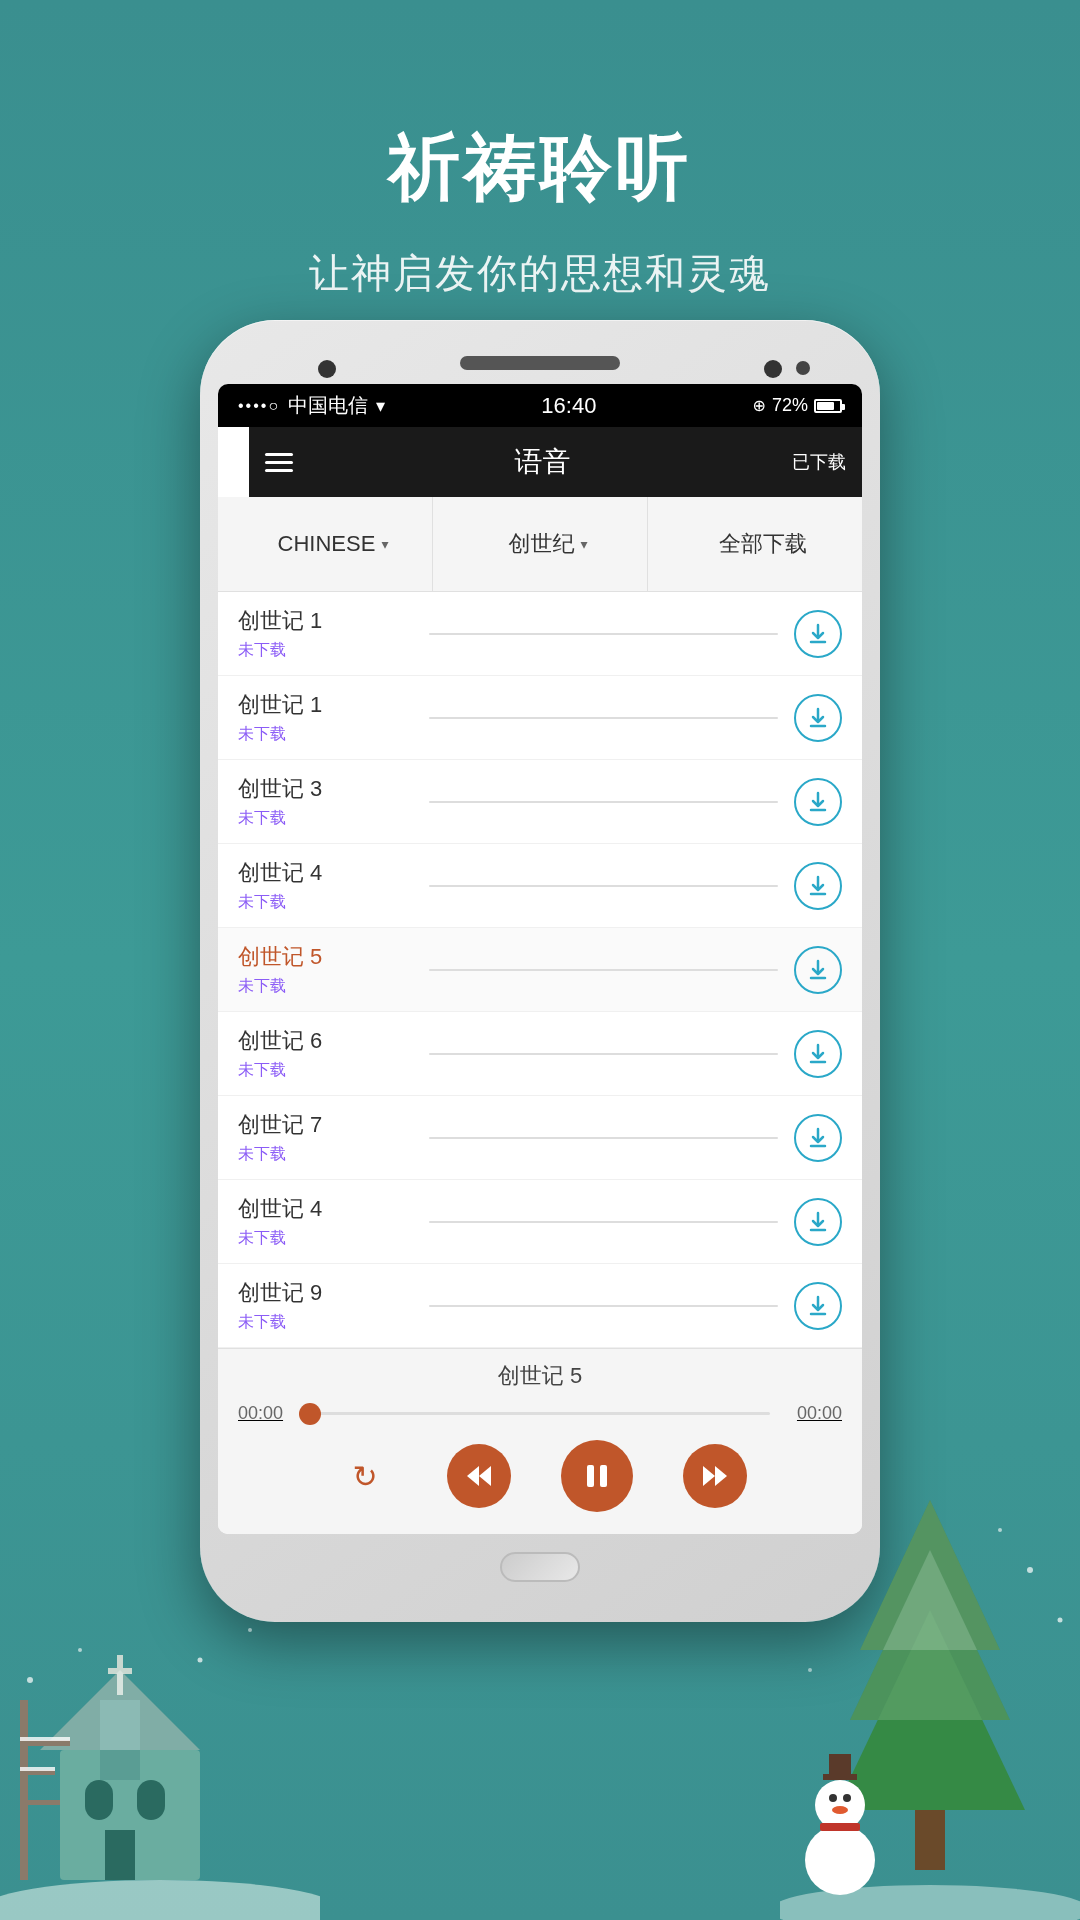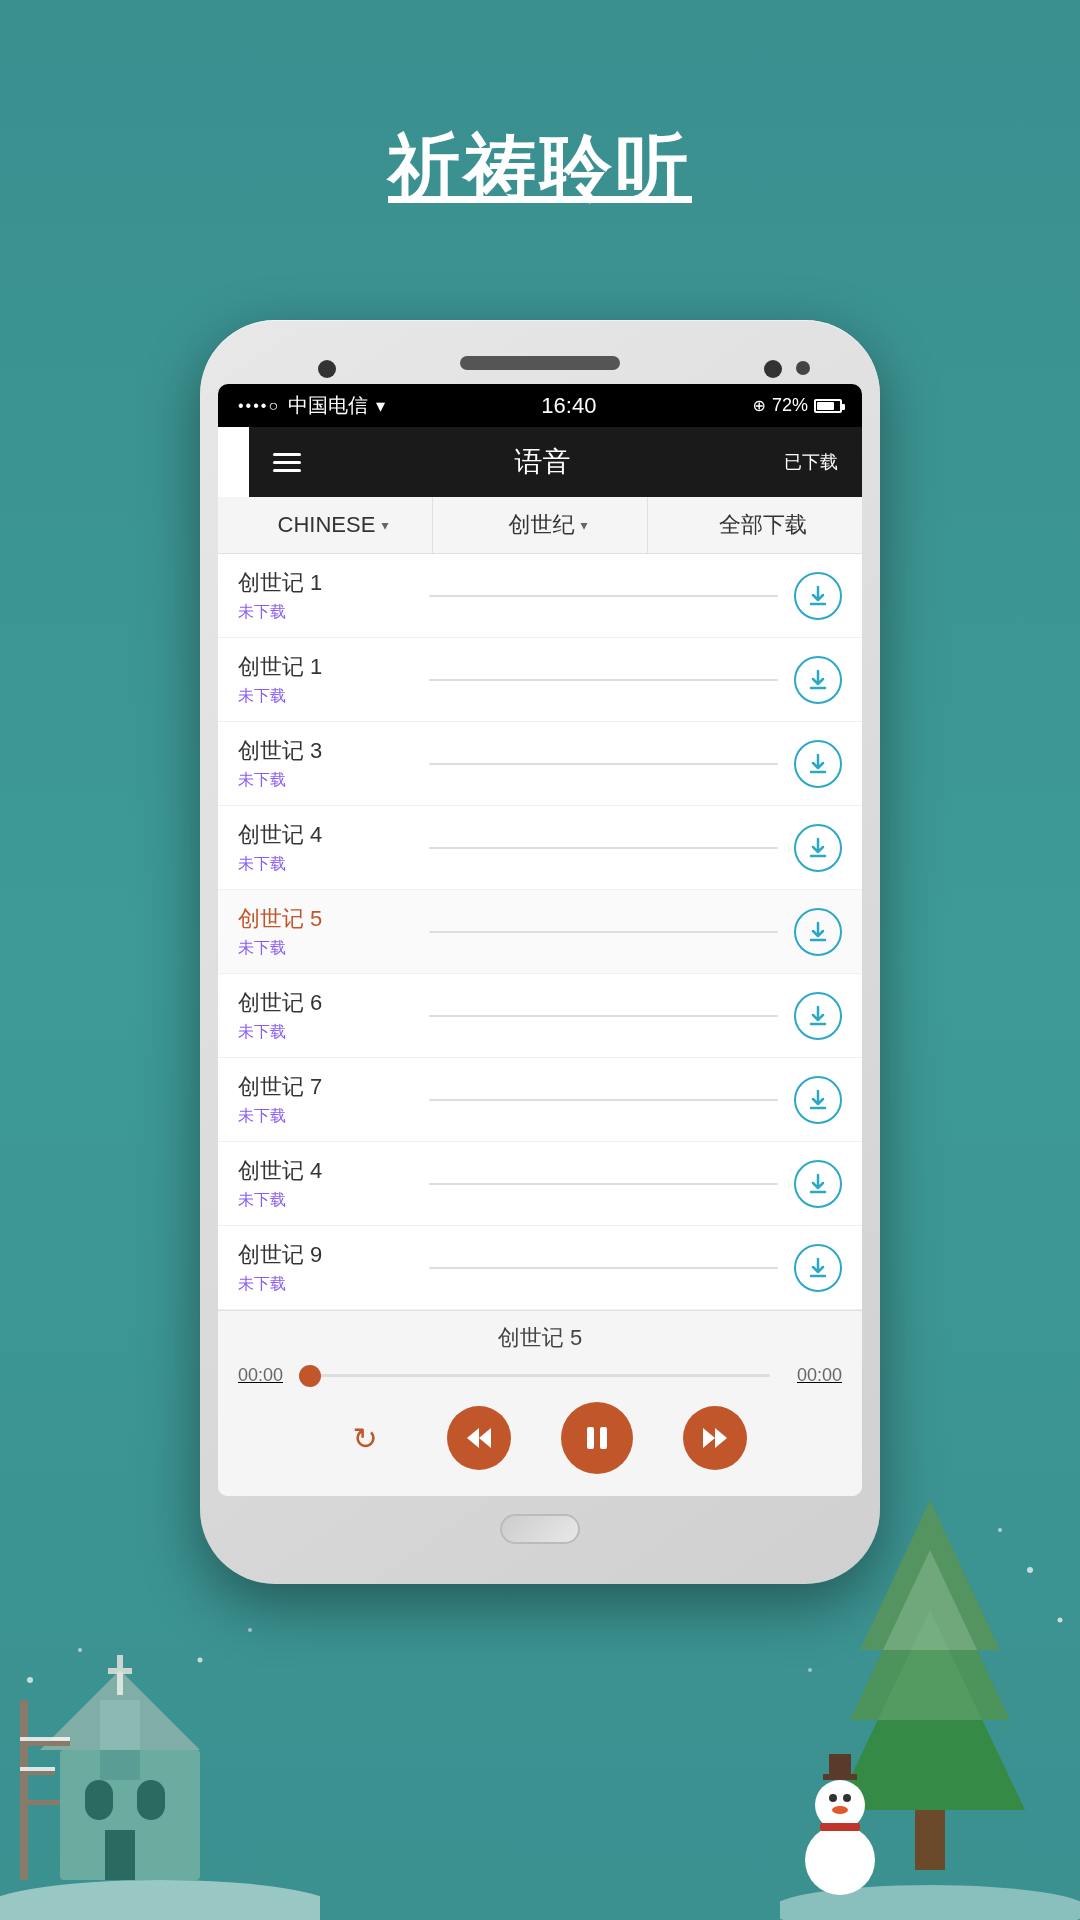--- a/index.html
+++ b/index.html
@@ -26,21 +26,20 @@
       top: 120px;
       width: 100%;
       text-align: center;
       color: white;
     }
     .top-title {
       font-size: 72px;
       font-weight: 600;
       letter-spacing: 4px;
       margin-bottom: 30px;
-      text-decoration: underline;
     }
     .top-subtitle {
       font-size: 40px;
       font-weight: 300;
       letter-spacing: 2px;
       opacity: 0.9;
     }
 
     
     .phone-wrapper {
@@ -153,21 +152,21 @@
       border-radius: 1px;
     }
 
     
     .app-header {
       background: #1a1a1a;
       color: white;
       display: flex;
       justify-content: space-between;
       align-items: center;
-      padding: 16px 24px;
+      padding: 16px 16px;
       font-size: 26px;
       margin-left: 31px;
     }
     .header-menu-icon {
       font-size: 28px;
       display: flex;
       flex-direction: column;
       gap: 5px;
       cursor: pointer;
     }
@@ -181,21 +180,21 @@
     .header-right { font-size: 18px; color: white; }
 
     
     .filter-bar {
       display: flex;
       border-bottom: 1px solid #e0e0e0;
       background: #f5f5f5;
     }
     .filter-item {
       flex: 1;
-      padding: 13px 10px;
+      padding: 32px 10px;
       text-align: center;
       font-size: 22px;
       color: #333;
       display: flex;
       justify-content: center;
       align-items: center;
       gap: 6px;
       border-right: 1px solid #e0e0e0;
       cursor: pointer;
       margin-left: 16px;
@@ -360,20 +359,21 @@
       flex-shrink: 0;
     }
   </style>
 </head>
 <body>
 
 <div class="bg"></div>
 
 <div class="top-text">
   <div class="top-title">祈祷聆听</div>
+  <div class="top-subtitle">让神启发你的思想和灵魂</div>
 </div>
 
 <div class="phone-wrapper">
   <div class="phone-shell">
 
     <div class="phone-top-bar">
       <div class="phone-camera-left"></div>
       <div class="phone-speaker"></div>
       <div class="phone-camera-right"></div>
       <div class="phone-sensor"></div>

